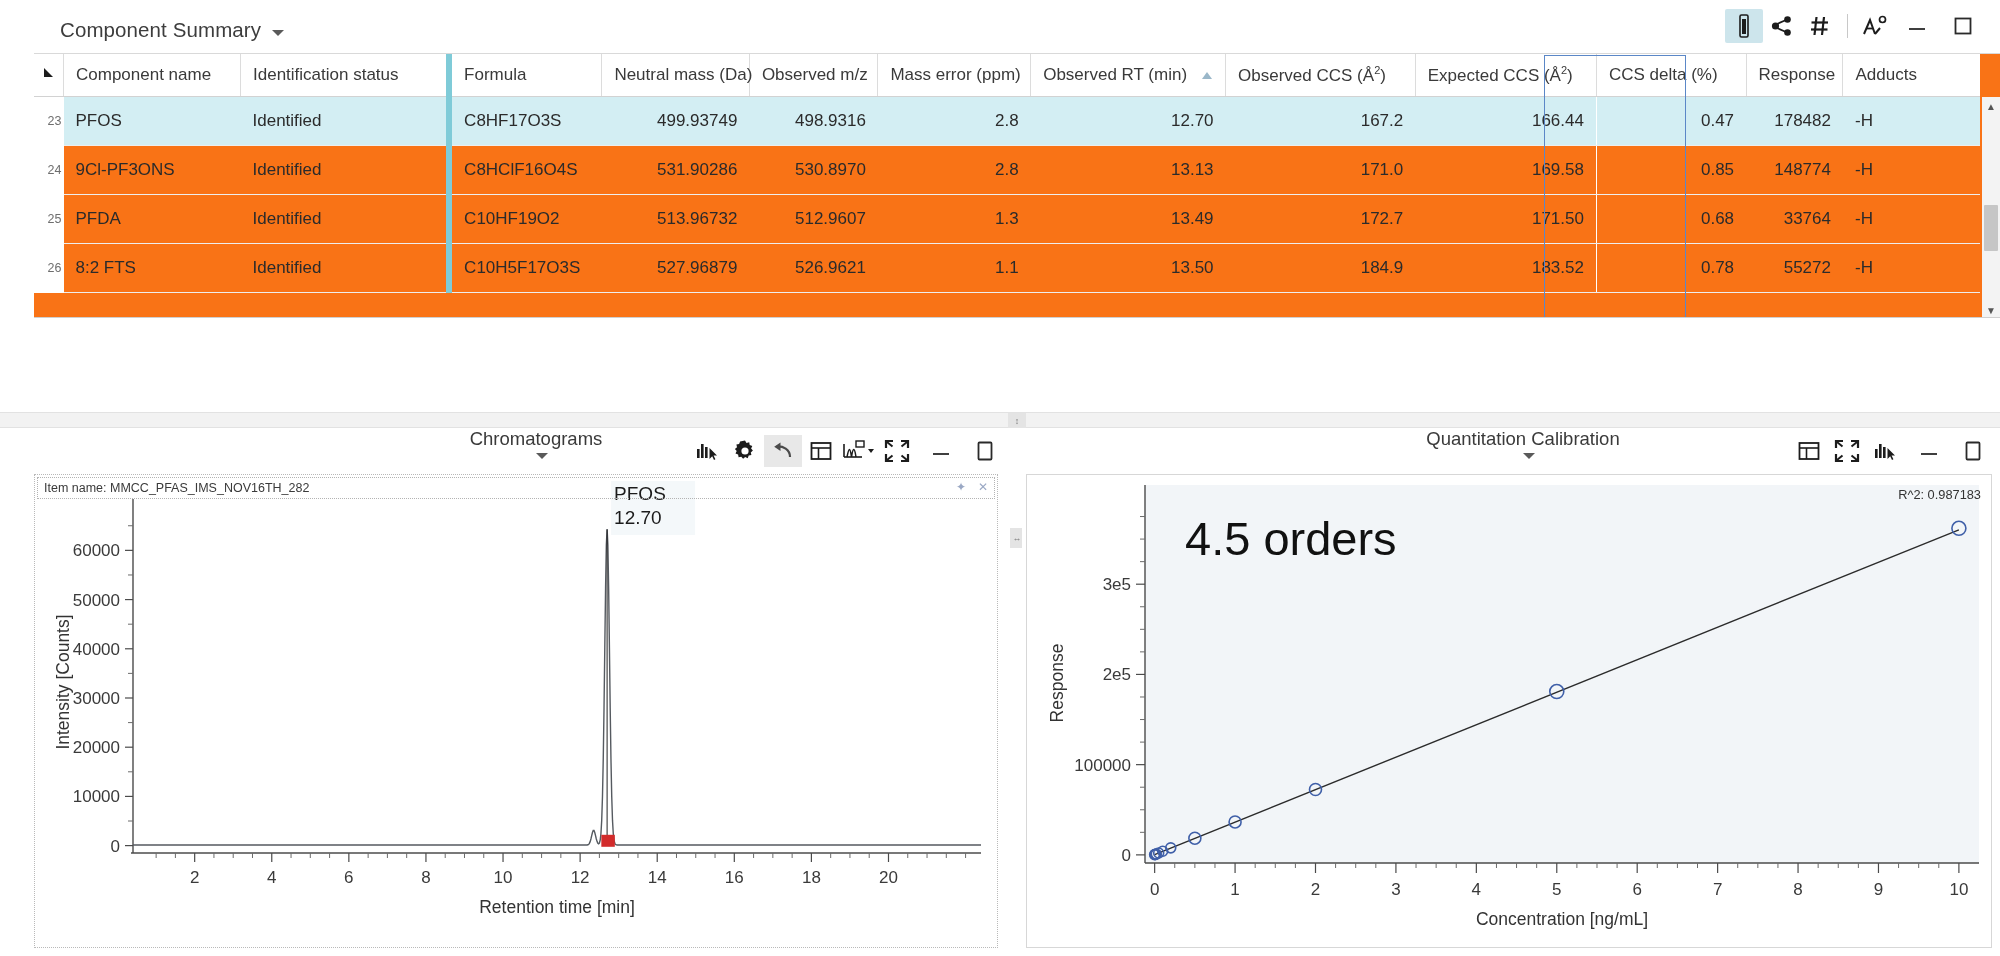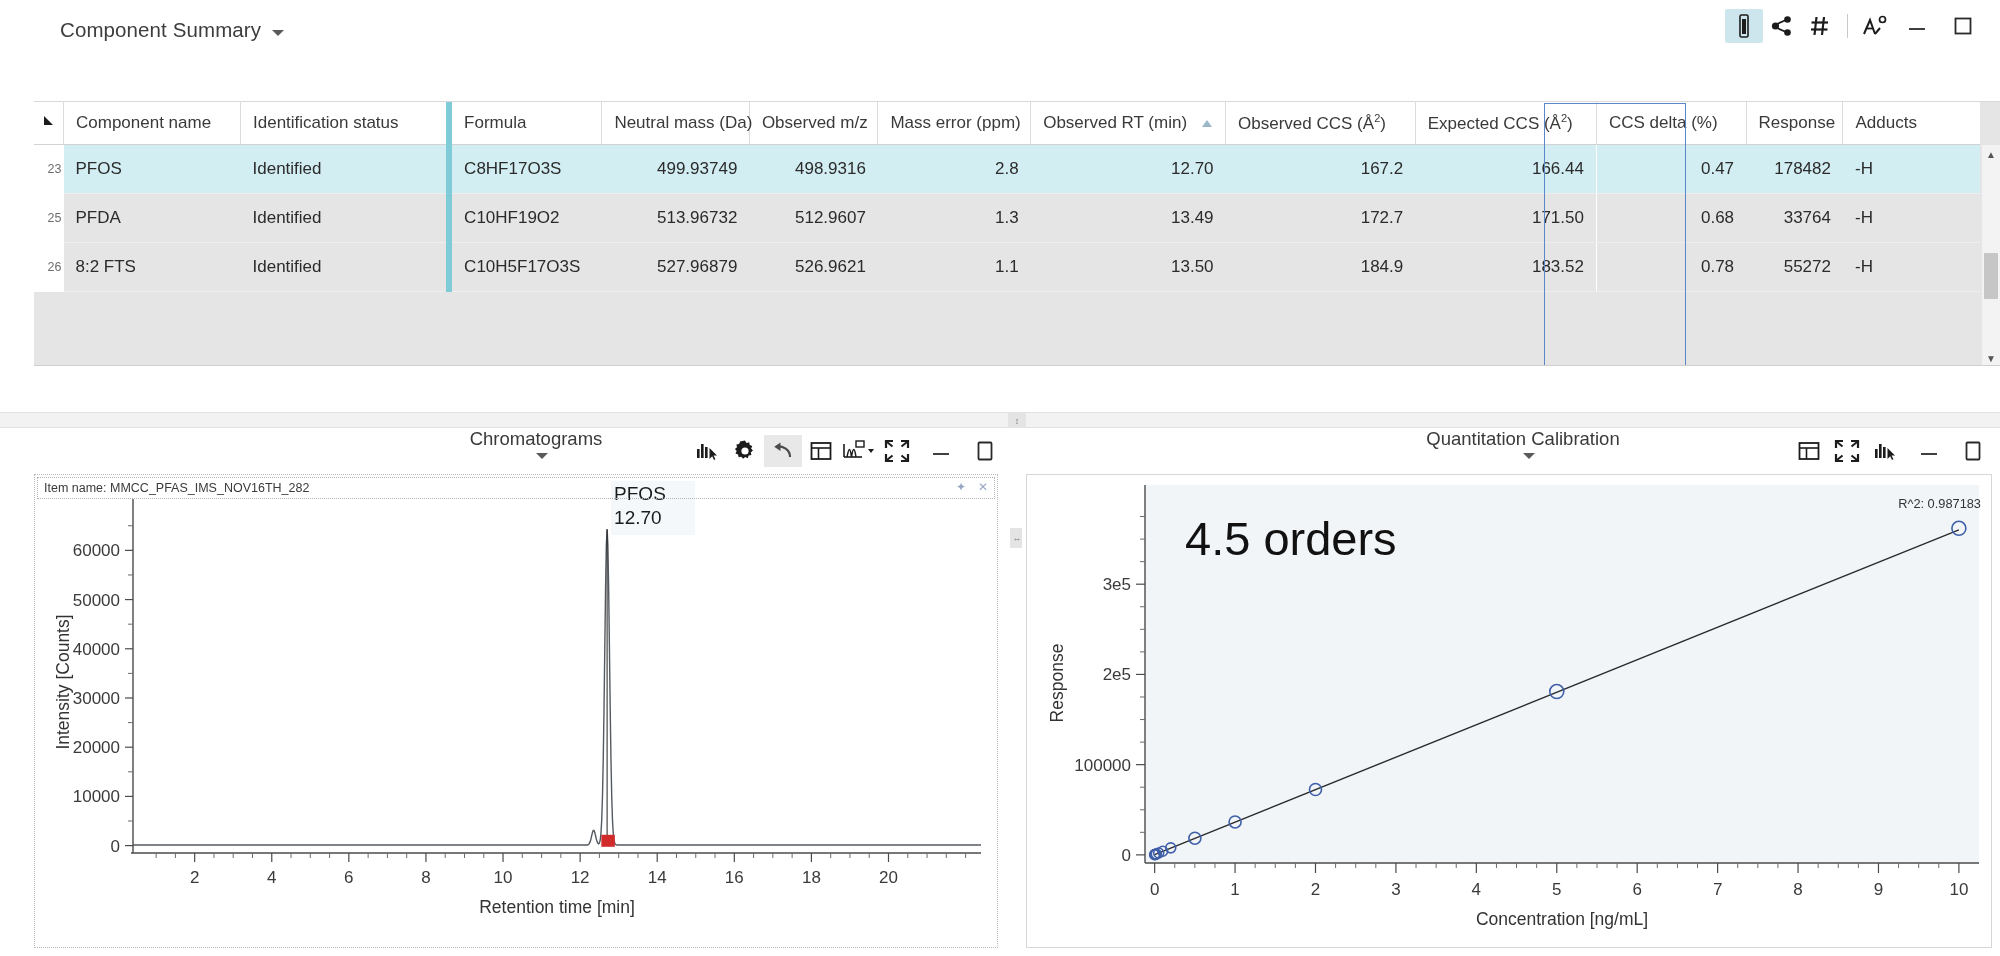--- a/index.html
+++ b/index.html
@@ -73,23 +73,22 @@
   }
 
   
   #grid {
     position: absolute;
     left: 34px; top: 53px;
     width: 1966px;
     height: 265px;
     border-top: 1px solid #d9d9d9;
     border-bottom: 1px solid #cfcfcf;
-    background: #e5e5e5;
+    background: #f97316;
     overflow: hidden;
-    margin-top: 48px;
   }
   table.grid-table {
     border-collapse: collapse;
     width: 1946px;
     table-layout: fixed;
     font-size: 17px;
     color: #2b2b2b;
   }
   table.grid-table thead th {
     height: 42px;
@@ -249,21 +248,21 @@
 
   .calib-info {
     position: absolute;
     left: 8px; top: 4px;
     font-size: 12.8px;
     line-height: 16px;
     color: #333;
   }
   .calib-r2 {
     position: absolute;
-    right: 10px; top: 21px;
+    right: 10px; top: 12px;
     font-size: 12.8px;
     color: #333;
   }
 
   svg.plot { display: block; }
   .axis-line { stroke: #4b4b4b; stroke-width: 1.4; fill: none; }
   .tick { stroke: #4b4b4b; stroke-width: 1.2; }
   .tick-minor { stroke: #6b6b6b; stroke-width: 1; }
   .tick-label {
     font-family: "Liberation Sans", sans-serif;
@@ -398,20 +397,35 @@
               <td>Identified</td>
               <td class="formula-col">C8HF17O3S</td>
               <td class="num">499.93749</td>
               <td class="num">498.9316</td>
               <td class="num">2.8</td>
               <td class="num">12.70</td>
               <td class="num">167.2</td>
               <td class="num">166.44</td>
               <td class="num ccs-delta">0.47</td>
               <td class="num">178482</td>
+              <td>-H</td>
+            </tr>
+            <tr class="table-row">
+              <td class="rownum">24</td>
+              <td>9Cl-PF3ONS</td>
+              <td>Identified</td>
+              <td class="formula-col">C8HClF16O4S</td>
+              <td class="num">531.90286</td>
+              <td class="num">530.8970</td>
+              <td class="num">2.8</td>
+              <td class="num">13.13</td>
+              <td class="num">171.0</td>
+              <td class="num">169.58</td>
+              <td class="num ccs-delta">0.85</td>
+              <td class="num">148774</td>
               <td>-H</td>
             </tr>
             <tr class="table-row">
               <td class="rownum">25</td>
               <td>PFDA</td>
               <td>Identified</td>
               <td class="formula-col">C10HF19O2</td>
               <td class="num">513.96732</td>
               <td class="num">512.9607</td>
               <td class="num">1.3</td>

